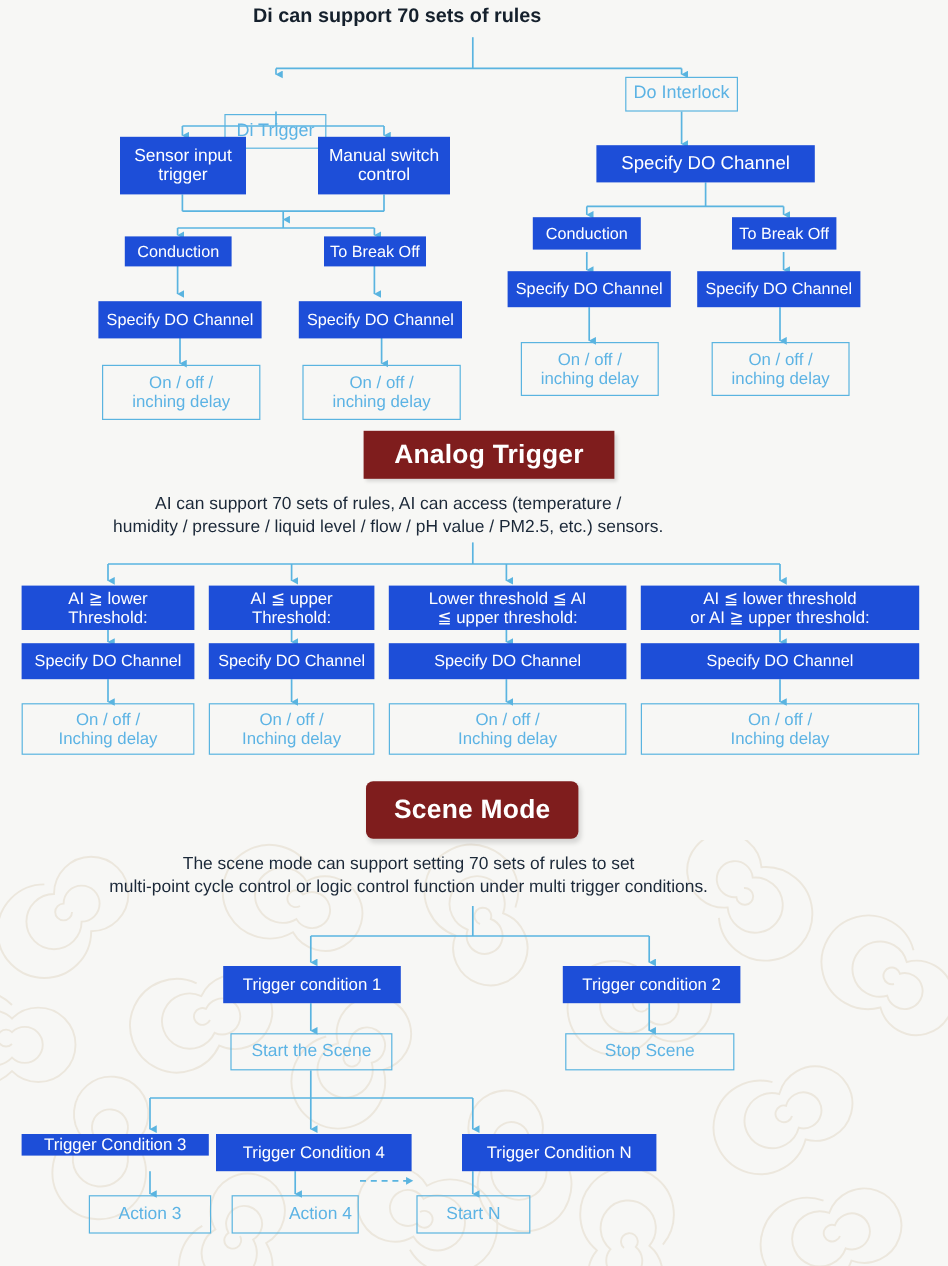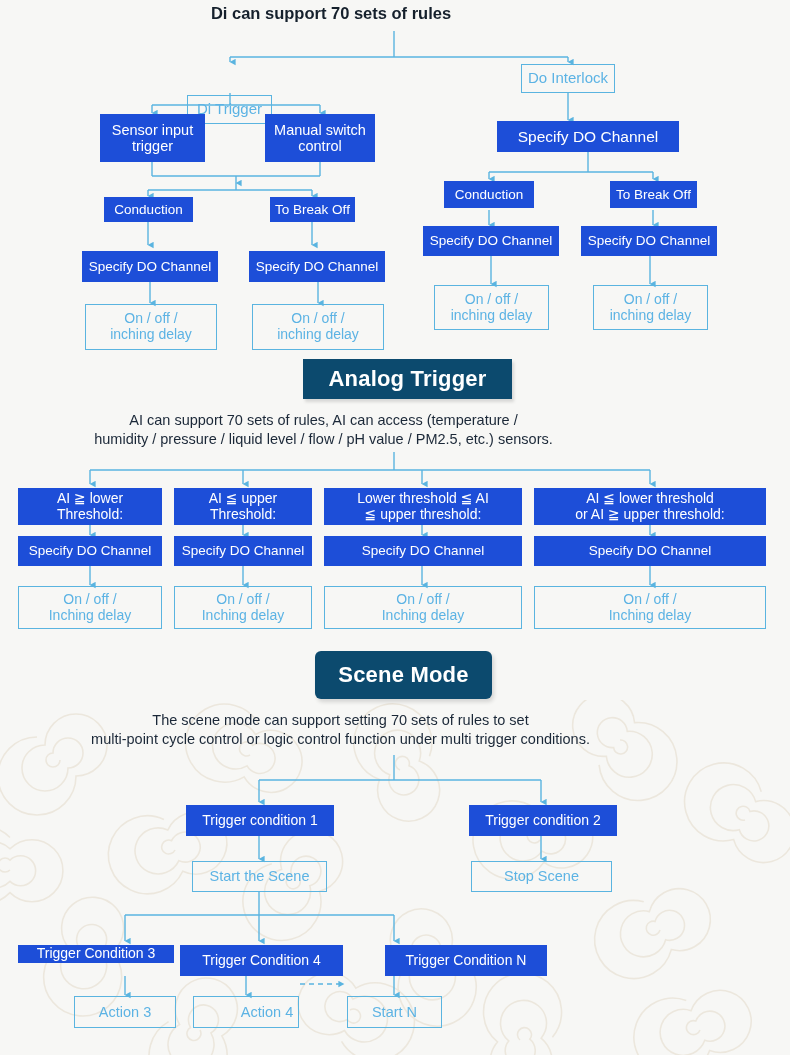--- a/index.html
+++ b/index.html
@@ -16,21 +16,21 @@
   #watermark{position:absolute;left:0;top:700px;width:790px;height:355px;
     opacity:1;pointer-events:none;}
 
   
   #wires{position:absolute;left:0;top:0;width:790px;height:1055px;pointer-events:none;}
 
   .box{position:absolute;box-sizing:border-box;display:flex;align-items:center;
        justify-content:center;text-align:center;line-height:1.12;}
   .orange{background:#1d4ed8;color:#ffffff;}
   .outline{background:transparent;border:1px solid #5ab4e0;color:#5cb3e4;}
-  .badge{position:absolute;background:#0c4a6e;color:#fff;display:flex;
+  .badge{position:absolute;background:#7f1d1d;color:#fff;display:flex;
          align-items:center;justify-content:center;font-weight:700;
          letter-spacing:.2px;}
   .badge.sq{box-shadow:2px 3px 3px rgba(0,0,0,.13);}
   .badge.rnd{border-radius:6px;box-shadow:2px 3px 4px rgba(0,0,0,.14);}
 
   .caption{position:absolute;color:#1b2838;text-align:center;line-height:1.3;
            font-weight:500;}
   .title{position:absolute;color:#15202c;text-align:center;font-weight:600;}
 </style>
 </head>
@@ -212,21 +212,21 @@
 
   <div class="box outline" style="left:18px;top:586px;width:144px;height:43px;font-size:14px;white-space:pre-line;">On / off /
 Inching delay</div>
   <div class="box outline" style="left:174px;top:586px;width:138px;height:43px;font-size:14px;white-space:pre-line;">On / off /
 Inching delay</div>
   <div class="box outline" style="left:324px;top:586px;width:198px;height:43px;font-size:14px;white-space:pre-line;">On / off /
 Inching delay</div>
   <div class="box outline" style="left:534px;top:586px;width:232px;height:43px;font-size:14px;white-space:pre-line;">On / off /
 Inching delay</div>
 
-  <div class="badge rnd" style="left:305px;top:651px;width:177px;height:48px;font-size:22px;margin-left:10px;">Scene Mode</div>
+  <div class="badge rnd" style="left:305px;top:651px;width:177px;height:48px;font-size:22px;">Scene Mode</div>
 
   <div class="caption" style="left:0;top:711px;width:681px;font-size:14.5px;white-space:pre-line;">The scene mode can support setting 70 sets of rules to set
 multi-point cycle control or logic control function under multi trigger conditions.</div>
 
   <div class="box orange" style="left:186px;top:805px;width:148px;height:31px;font-size:14px;">Trigger condition 1</div>
 
   <div class="box orange" style="left:469px;top:805px;width:148px;height:31px;font-size:14px;">Trigger condition 2</div>
 
   <div class="box outline" style="left:192px;top:861px;width:135px;height:31px;font-size:14.5px;">Start the Scene</div>
 

